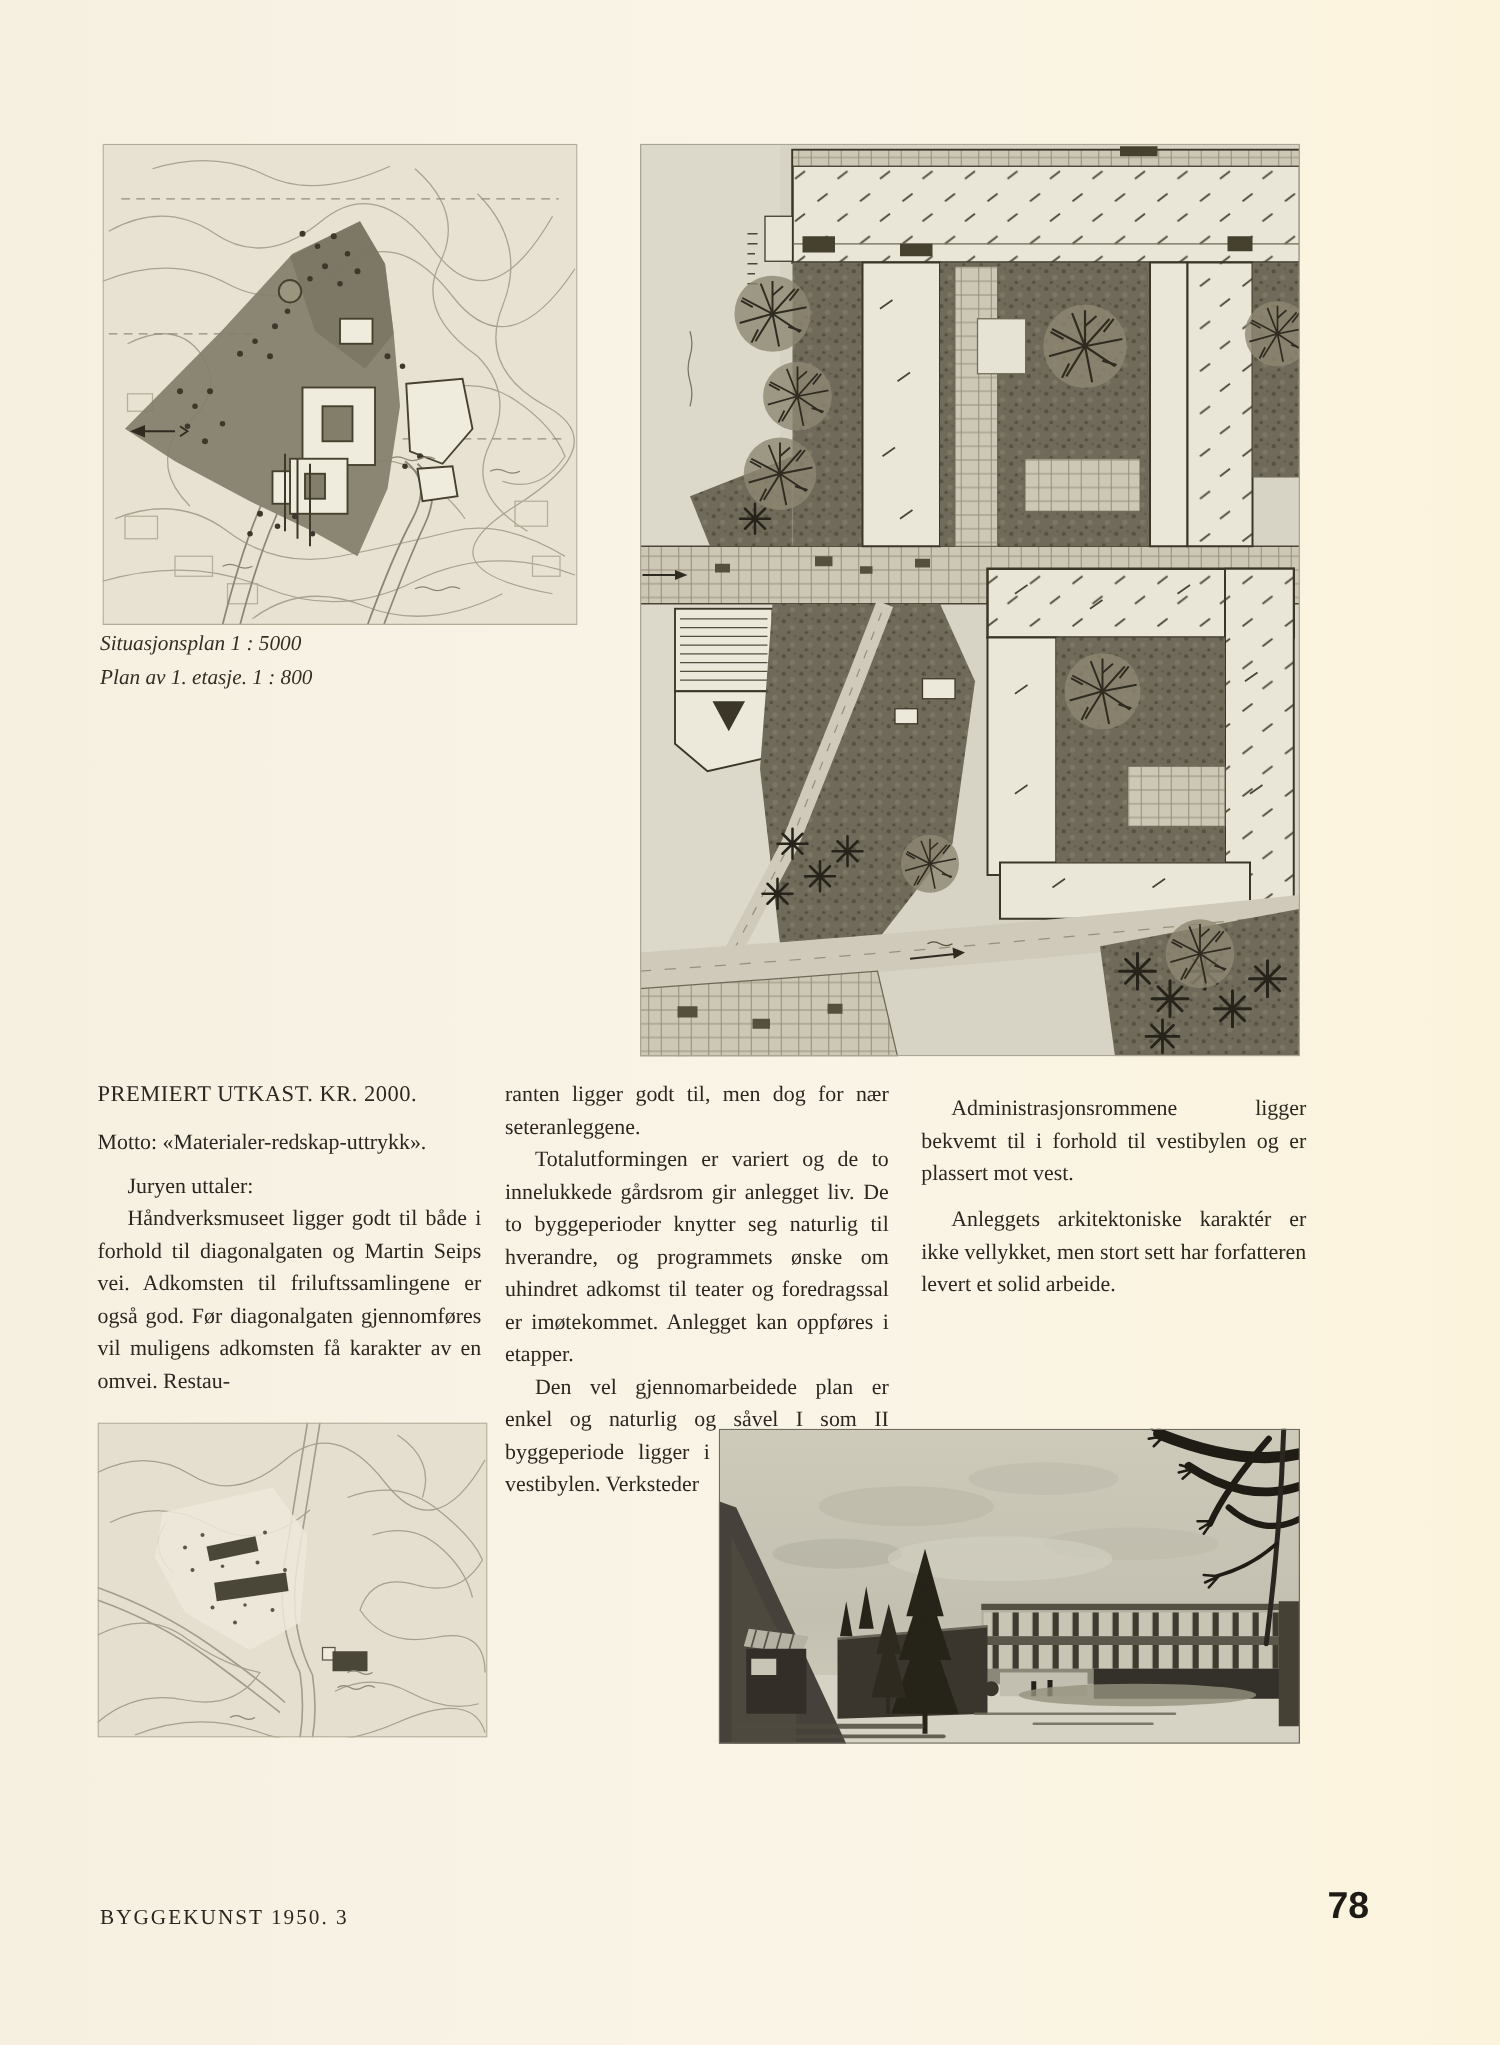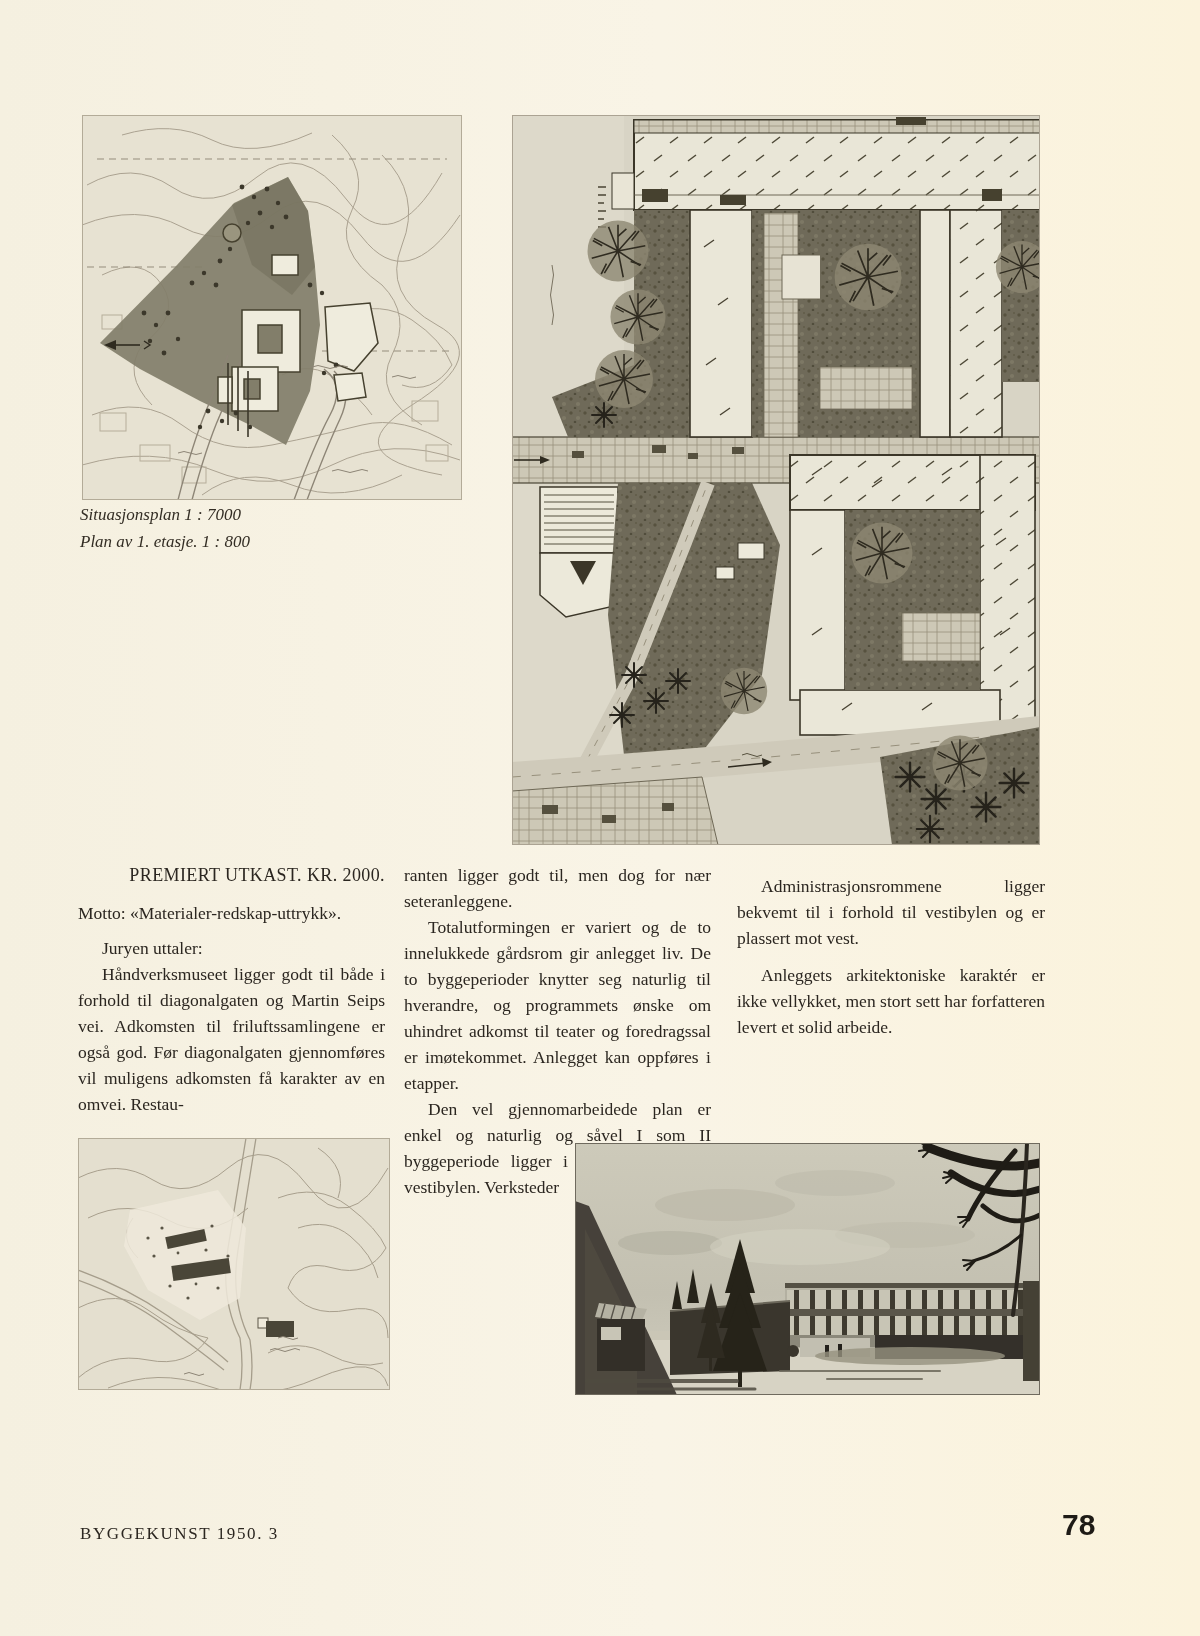--- a/index.html
+++ b/index.html
@@ -16,21 +16,21 @@
   .fig svg{display:block;}
   .caption{
     position:absolute;left:80px;top:501px;width:330px;
     font-style:italic;font-size:17px;line-height:27px;color:#332d24;
   }
   .col{
     position:absolute;top:862px;width:307px;
     font-size:17.5px;line-height:26px;text-align:justify;
   }
   .col p{margin:0;}
-  .col .heading{font-size:18px;letter-spacing:0.4px;margin:0 0 12px;text-align:right;}
+  .col .heading{font-size:18px;letter-spacing:0.4px;margin:0 0 12px;text-align:left;}
   .col .motto{margin:0 0 9px;text-align:left;}
   .col .arch{font-style:italic;margin:0 0 15px;}
   .col .jury{text-indent:24px;}
   .indent{text-indent:24px;}
   .gap{margin-top:11px !important;}
   .footer-line{
     position:absolute;left:80px;top:1524px;
     font-size:17px;letter-spacing:1.6px;color:#2b2620;text-align:center;
   }
   .page-number{
@@ -143,21 +143,21 @@
         <path d="M230,252 q6,-3 12,0 q6,3 12,0 q6,-3 12,0"></path>
         <path d="M96,338 q6,-3 12,0 q6,3 12,0"></path>
         <path d="M250,356 q6,-3 12,0 q6,3 12,0 q6,-3 12,0"></path>
         <path d="M310,262 q6,-3 12,0 q6,3 12,0"></path>
       </g>
       <rect x="0.5" y="0.5" width="379" height="384" fill="none" stroke="#b3ab98" stroke-width="1"></rect>
     </svg>
   </div>
 
   <div class="caption">
-    <div>Situasjonsplan  1 : 7000</div>
+    <div>Situasjonsplan  1 : 5000</div>
     <div>Plan av 1. etasje.  1 : 800</div>
   </div>
 
   <div class="fig" style="left:512px;top:115px;width:528px;height:730px;">
     <svg viewBox="0 0 528 730" width="528" height="730">
       <defs>
         <pattern id="p-veg" width="14" height="14" patternUnits="userSpaceOnUse">
           <rect width="14" height="14" fill="#6f6a59"></rect>
           <circle cx="3" cy="4" r="1.7" fill="#57523f"></circle>
           <circle cx="10" cy="9" r="2.1" fill="#7d7865"></circle>

